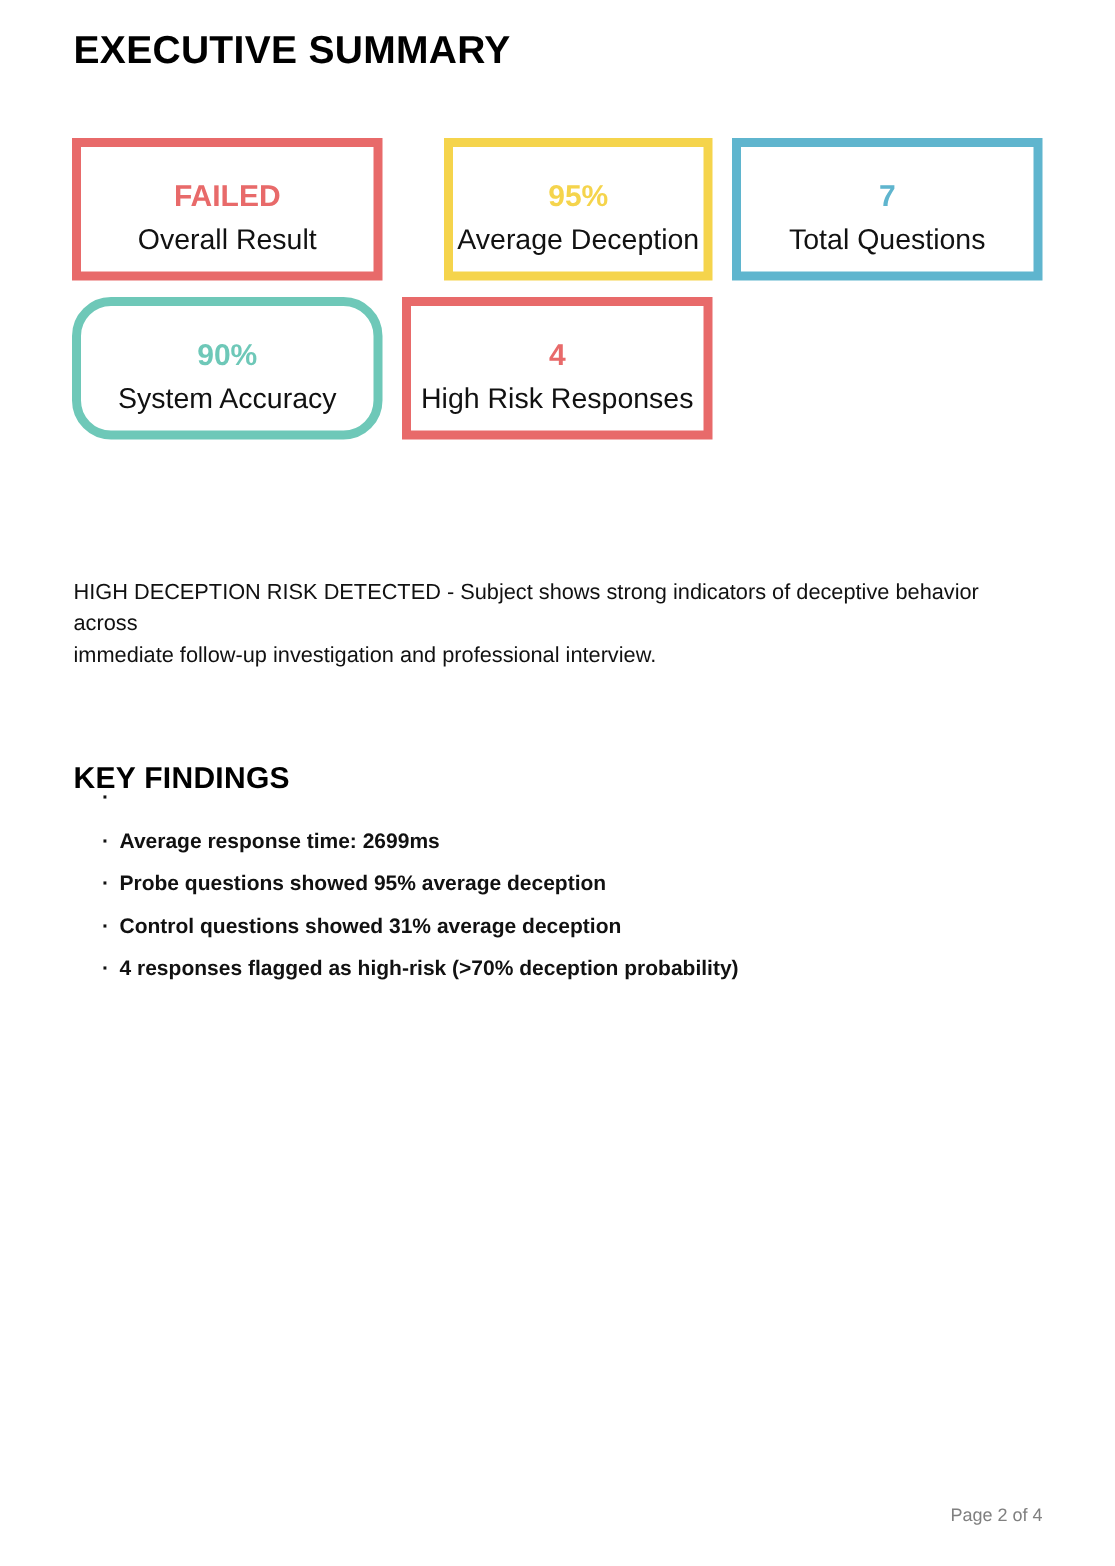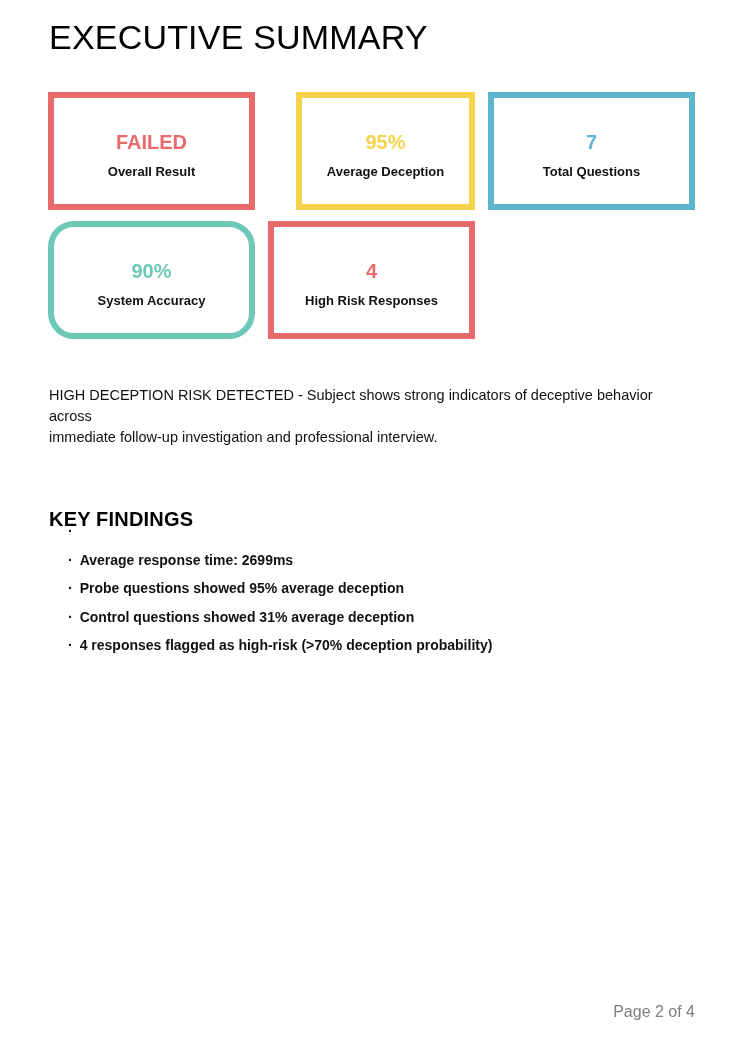--- a/index.html
+++ b/index.html
@@ -9,56 +9,56 @@
     height: 1044px;
     background: #ffffff;
     font-family: "Liberation Sans", "DejaVu Sans", sans-serif;
     color: #000000;
     overflow: hidden;
   }
   .doc-title {
     position: absolute;
     left: 49px;
     top: 18px;
-    font-size: 34px;
-    font-weight: normal;
+    font-size: 26px;
+    font-weight: bold;
     letter-spacing: 0.2px;
     color: #000000;
   }
   .cards-grid {
     position: absolute;
     left: 48px;
     top: 92px;
     width: 647px;
     display: grid;
     grid-template-columns: repeat(3, 1fr);
     column-gap: 13px;
     row-gap: 11px;
   }
   .stat-card {
     box-sizing: border-box;
-    height: 118px;
+    height: 95px;
     background: #ffffff;
     border: 6px solid #cccccc; 
     display: flex;
     flex-direction: column;
     align-items: center;
     justify-content: center;
     padding-top: 8px;
     gap: 13px;
   }
   .stat-value {
     font-size: 20px;
     line-height: 20px;
     font-weight: bold;
   }
   .stat-label {
-    font-size: 13px;
+    font-size: 19px;
     line-height: 13px;
-    font-weight: bold;
+    font-weight: normal;
     color: #111111;
   }
   .section-heading {
     position: absolute;
     left: 49px;
     font-size: 20px;
     font-weight: bold;
     letter-spacing: 0.2px;
     color: #000000;
   }
@@ -89,21 +89,21 @@
     margin-bottom: 14px;
   }
   .bullet-dot {
     margin-right: 7px;
     font-weight: bold;
   }
   .page-footer {
     position: absolute;
     right: 48px;
     top: 1003px;
-    font-size: 16px;
+    font-size: 12px;
     color: #808080;
   }
 </style>
 </head>
 <body>
 
 <div class="page">
 
   <div class="doc-title">EXECUTIVE SUMMARY</div>
 

